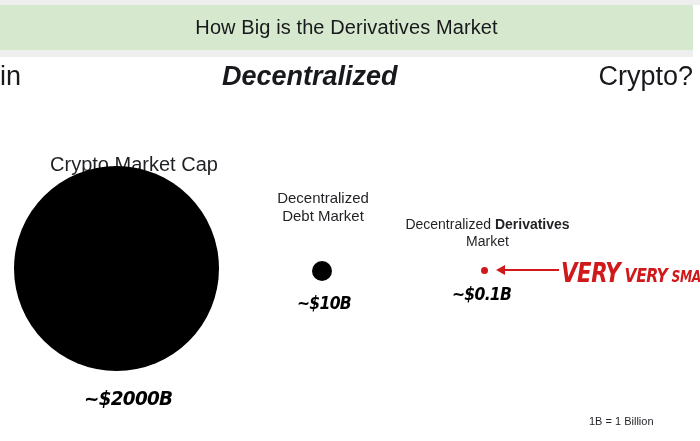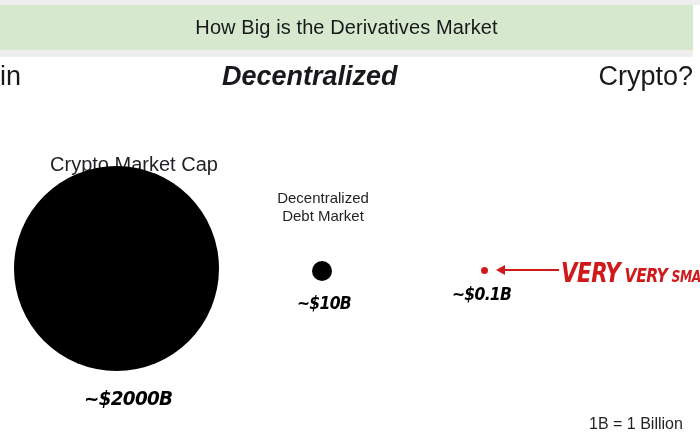--- a/index.html
+++ b/index.html
@@ -124,21 +124,21 @@
     transform-origin: left center;
   }
   .shout .w1 { font-size: 26px; }
   .shout .w2 { font-size: 19px; }
   .shout .w3 { font-size: 15px; }
 
   
   .footnote {
     position: absolute;
     color: #1f2124;
-    font-size: 16px;
+    font-size: 11px;
     font-weight: 400;
     white-space: nowrap;
   }
 </style>
 </head>
 <body>
 
 <div id="canvas">
 
   <div class="title-strip-top"></div>
@@ -159,20 +159,21 @@
 
   <div class="value-label" style="left:84px; top:386px; font-size:20px;">~$2000B</div>
 
   <div class="cat-label" style="left:252px; top:189px; width:142px; font-size:15px;">Decentralized
 Debt Market</div>
 
   <div class="bubble" style="left:312px; top:261px; width:20px; height:20px;"></div>
 
   <div class="value-label" style="left:297px; top:293px; font-size:17px;">~$10B</div>
 
+  <div class="cat-label" style="left:385px; top:216px; width:205px; font-size:14px;"><span>Decentralized </span><span class="strong">Derivatives</span><br><span>Market</span></div>
 
   <div class="bubble red" style="left:481px; top:267px; width:7px; height:7px;"></div>
 
   <div class="value-label" style="left:452px; top:284px; font-size:17px;">~$0.1B</div>
 
   <div class="arrow-head" style="left:496px; top:265px;"></div>
   <div class="arrow-line" style="left:505px; top:269px; width:54px;"></div>
 
   <div class="shout" style="left:561px; top:258px;">
     <span class="w1">VERY</span>

